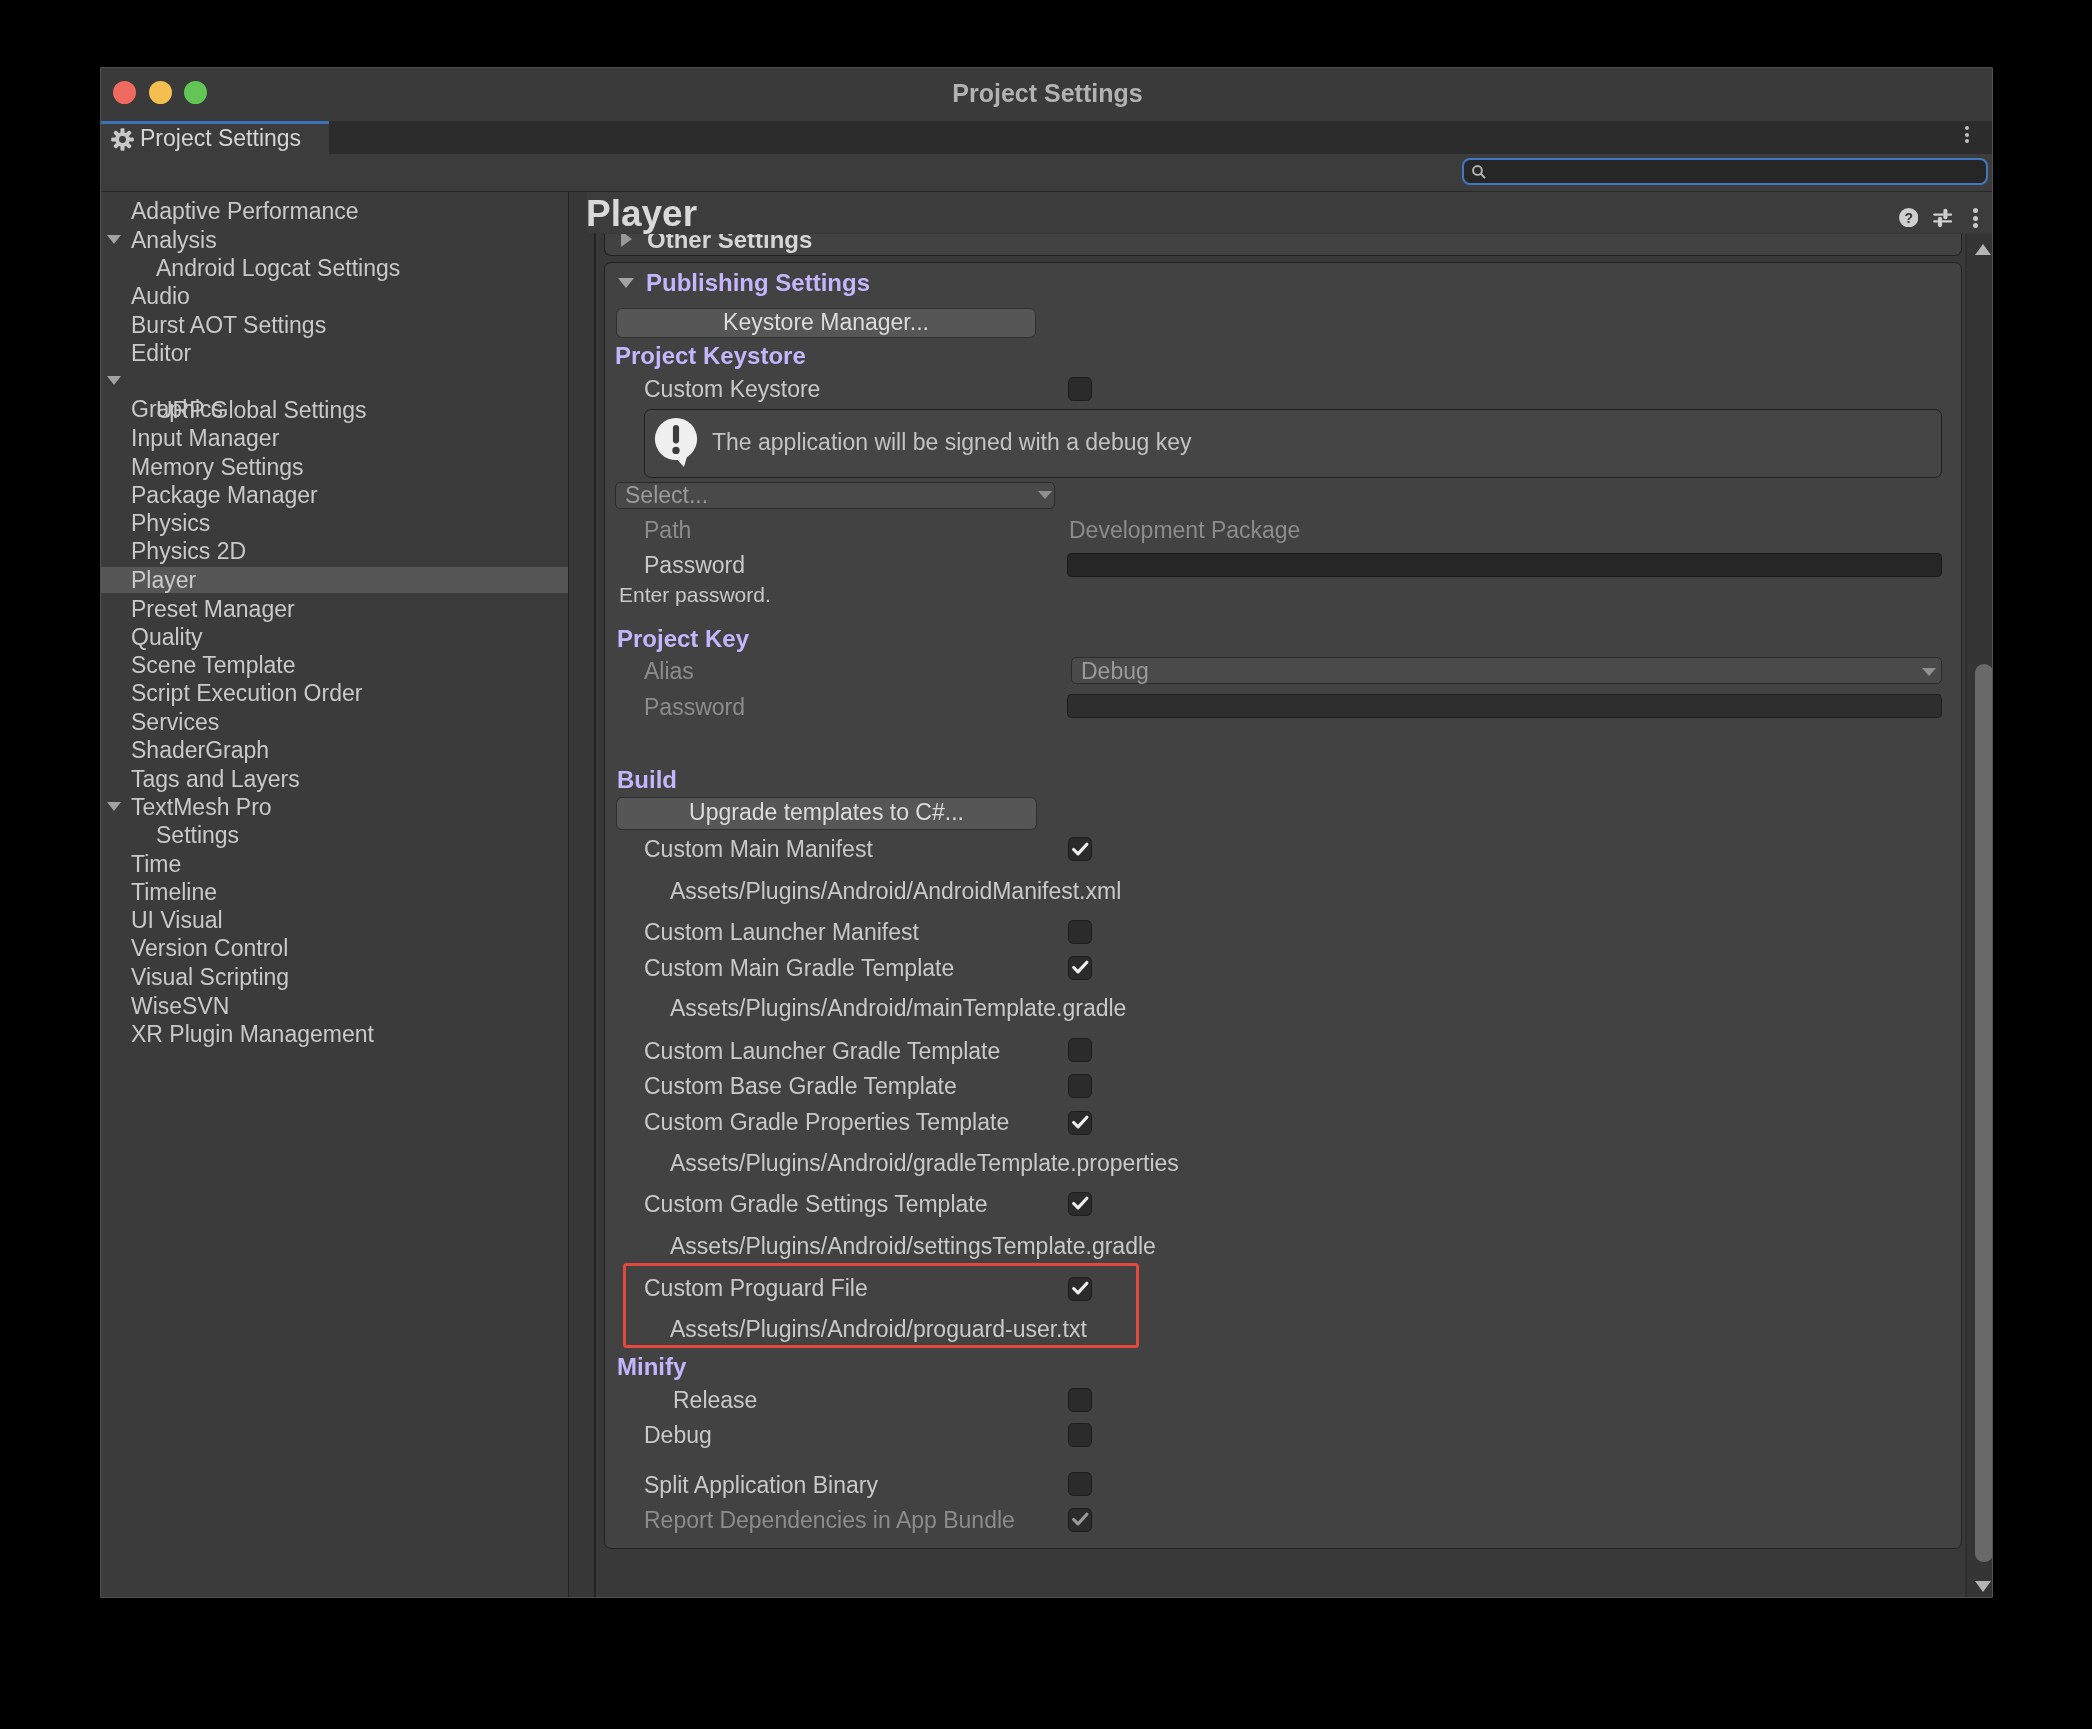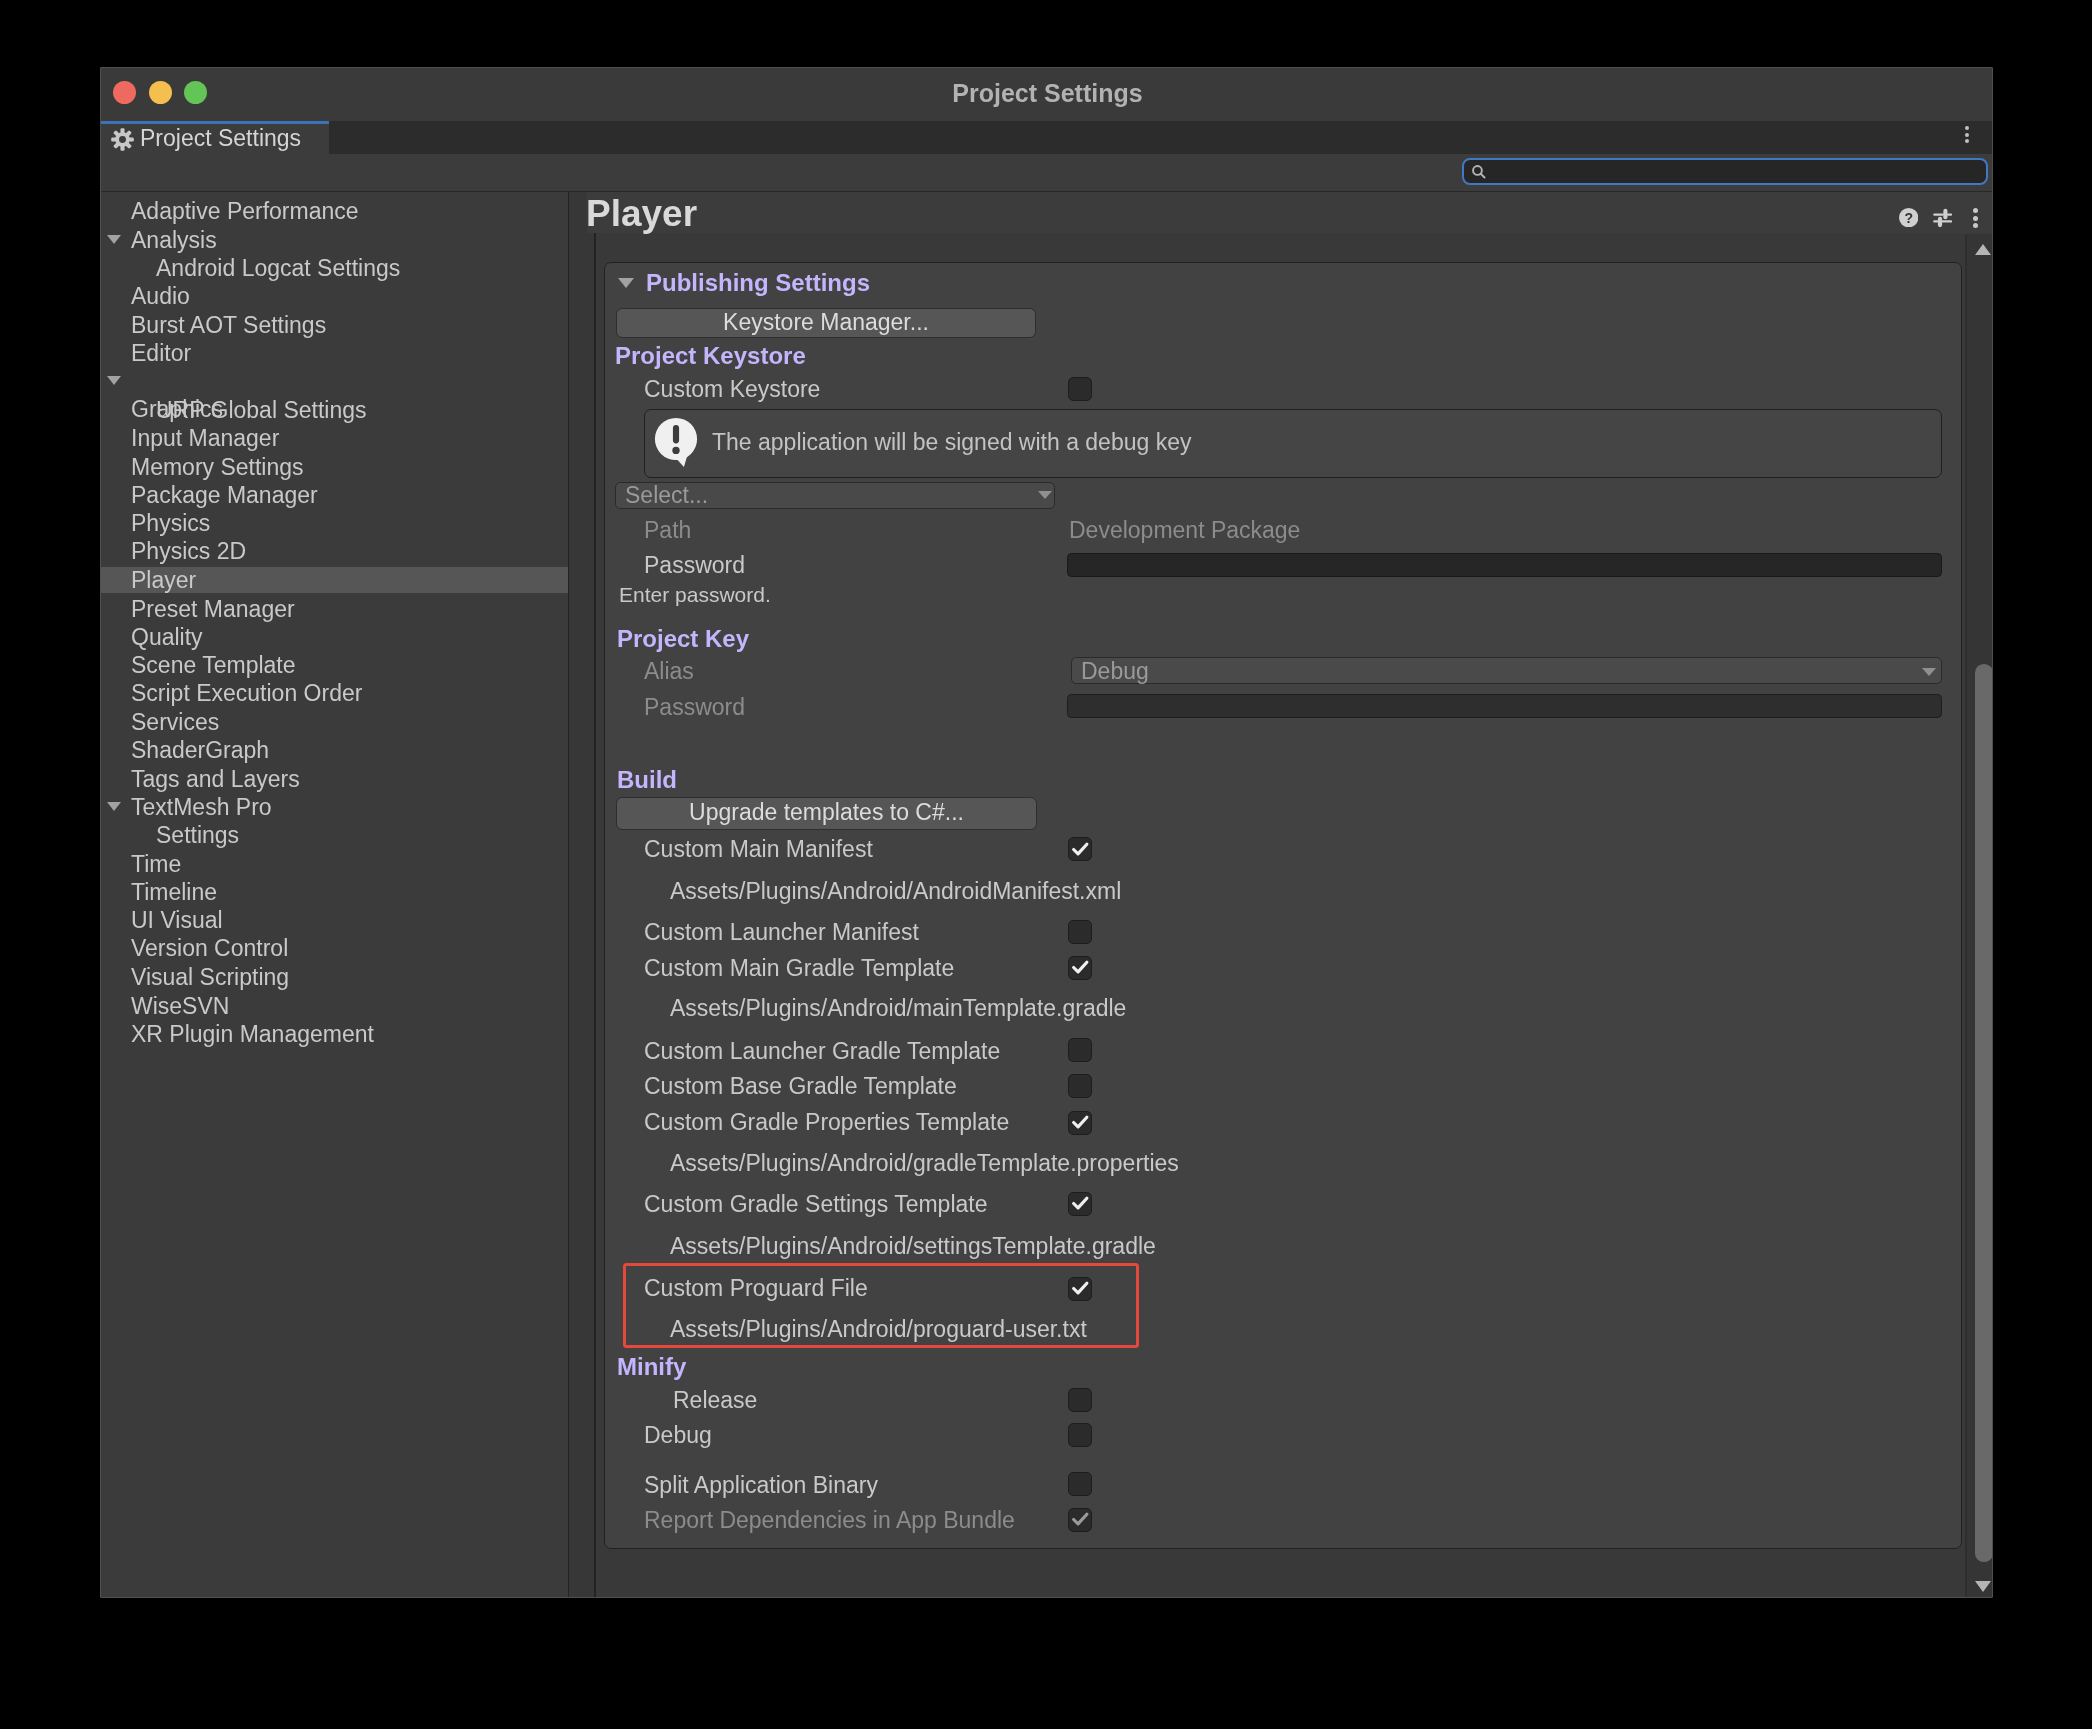--- a/index.html
+++ b/index.html
@@ -86,20 +86,24 @@
 <div class="lbl" style="left:30px;top:952px;height:28px;line-height:28px;">XR Plugin Management</div>
 <div class="abs" style="left:467px;top:124px;width:1.8px;height:1406px;background:#232323;"></div>
 <div class="abs" style="left:468px;top:124px;width:25px;height:1406px;background:#373737;"></div>
 <div class="abs" style="left:493px;top:124px;width:1.8px;height:1406px;background:#232323;"></div>
 <div class="abs" style="left:495px;top:124px;width:1398px;height:1406px;background:#393939;"></div>
 <div class="abs" style="left:1864px;top:166px;width:29px;height:1365px;background:#353535;"></div>
 <div class="abs" style="left:1864px;top:166px;width:1.8px;height:1365px;background:#2e2e2e;"></div>
 <div class="abs" style="left:1874px;top:596px;width:17.6px;height:898px;background:#696969;border-radius:8.8px;"></div>
 <div class="abs" style="left:1874px;top:176px;width:0;height:0;border-left:8.8px solid transparent;border-right:8.8px solid transparent;border-bottom:11.5px solid #b5b5b5;"></div>
 <div class="abs" style="left:1874px;top:1513px;width:0;height:0;border-left:8.8px solid transparent;border-right:8.8px solid transparent;border-top:11.5px solid #b5b5b5;"></div>
+<div class="abs" style="left:503px;top:166px;width:1358px;height:22px;background:#424242;border-left:1.8px solid #212121;border-right:1.8px solid #212121;border-bottom:1.8px solid #212121;border-radius:0 0 7px 7px;overflow:hidden;">
+      <div style="position:absolute;left:16px;top:-2.6px;width:0;height:0;border-top:8px solid transparent;border-bottom:8px solid transparent;border-left:11.5px solid #999;"></div>
+      <div style="position:absolute;left:42px;top:-8px;font-size:24px;font-weight:bold;color:#d6d6d6;">Other Settings</div>
+    </div>
 <div class="abs" style="left:486px;top:124px;width:1407px;height:41px;background:#3c3c3c;"></div>
 <div class="abs" style="left:485px;top:124px;height:41px;font-size:37px;font-weight:bold;color:#d9d9d9;line-height:43px;">Player</div>
 <svg class="abs" style="left:1798px;top:140px;" width="19.4" height="19.4" viewBox="0 0 22 22">
 <circle cx="11" cy="11" r="11" fill="#cfcfcf"></circle>
 <text x="11" y="16.5" font-family="Liberation Sans" font-size="16" font-weight="bold" fill="#333" text-anchor="middle">?</text>
     </svg>
 <svg class="abs" style="left:1832px;top:140px;" width="19.4" height="20" viewBox="0 0 22 23">
 <g stroke="#cfcfcf" stroke-width="2.6" stroke-linecap="round">
 <line x1="1.3" y1="7.5" x2="11" y2="7.5"></line>
         <line x1="17" y1="7.5" x2="20.7" y2="7.5"></line>

